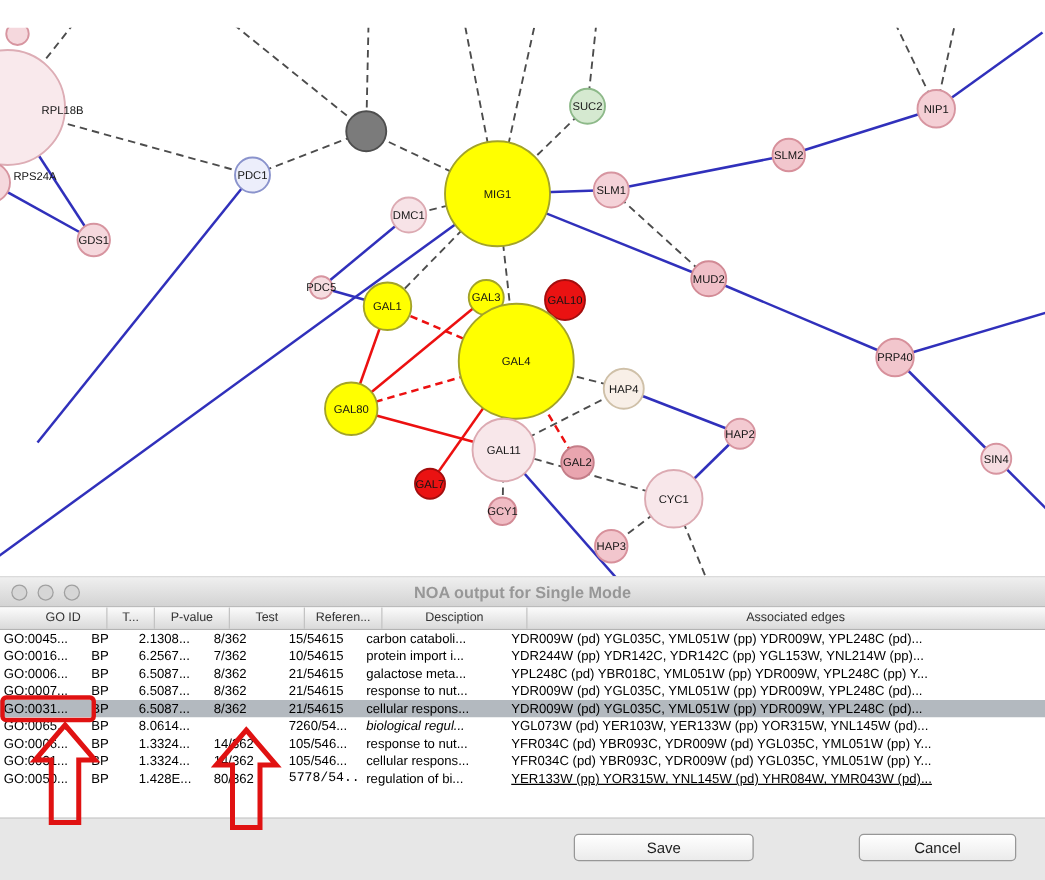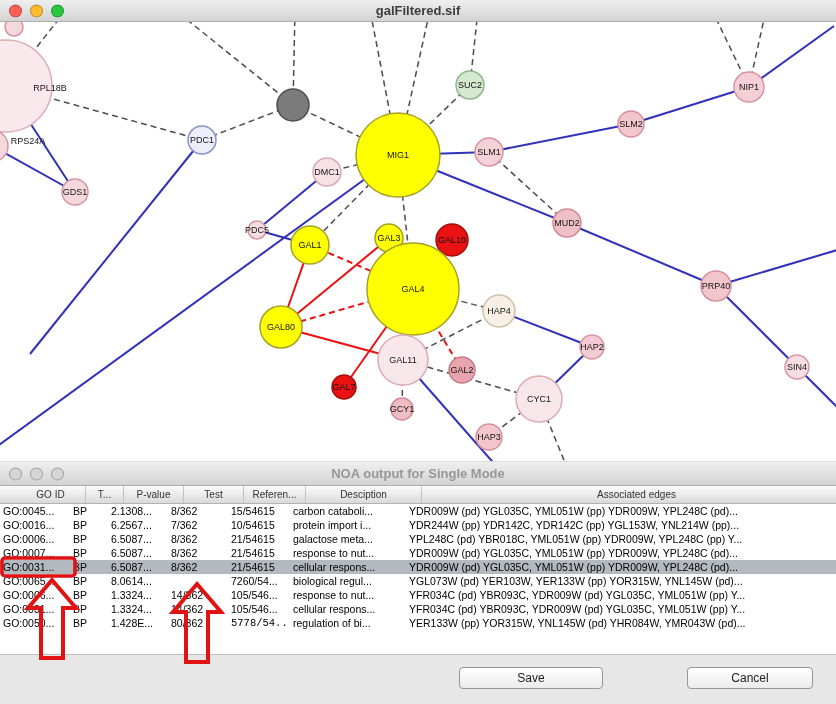--- a/index.html
+++ b/index.html
@@ -49,28 +49,20 @@
   .btn.save { left:459px; top:12px; width:144px; }
   .btn.cancel { left:687px; top:12px; width:126px; }
 
   
   .annotations { position:absolute; left:0; top:0; width:836px; height:704px; pointer-events:none; z-index:50; }
 </style>
 </head>
 <body>
 
 <div class="window network-window">
-  <div class="titlebar">
-    <div class="traffic">
-      <span class="tl" style="background: rgb(255, 95, 87);"></span>
-      <span class="tl" style="background: rgb(254, 187, 46);"></span>
-      <span class="tl" style="background: rgb(41, 199, 63);"></span>
-    </div>
-    <div class="title">galFiltered.sif</div>
-  </div>
   <div class="net-canvas">
     <svg class="net" viewBox="0 0 836 439">
         <line x1="6" y1="64" x2="75" y2="170" stroke="#3030bb" stroke-width="2"></line>
         <line x1="-8" y1="124" x2="75" y2="170" stroke="#3030bb" stroke-width="2"></line>
         <line x1="202" y1="118" x2="30" y2="332" stroke="#3030bb" stroke-width="2"></line>
         <line x1="327" y1="150" x2="257" y2="208" stroke="#3030bb" stroke-width="2"></line>
         <line x1="257" y1="208" x2="310" y2="223" stroke="#3030bb" stroke-width="2"></line>
         <line x1="398" y1="133" x2="489" y2="130" stroke="#3030bb" stroke-width="2"></line>
         <line x1="489" y1="130" x2="631" y2="102" stroke="#3030bb" stroke-width="2"></line>
         <line x1="631" y1="102" x2="749" y2="65" stroke="#3030bb" stroke-width="2"></line>
@@ -241,21 +233,21 @@
           <div class="tcell" style="width: 62px;">21/54615</div>
           <div class="tcell" style="width: 116px;">cellular respons...</div>
           <div class="tcell" style="width: 430px;">YDR009W (pd) YGL035C, YML051W (pp) YDR009W, YPL248C (pd)...</div>
         </div>
         <div class="trow">
           <div class="tcell" style="width: 70px;">GO:0065...</div>
           <div class="tcell" style="width: 38px;">BP</div>
           <div class="tcell" style="width: 60px;">8.0614...</div>
           <div class="tcell" style="width: 60px; margin-top: 32px;">94/362</div>
           <div class="tcell" style="width: 62px;">7260/54...</div>
-          <div class="tcell" style="width: 116px;">biological regul...</div>
+          <div class="tcell" style="width: 116px; font-style: italic;">biological regul...</div>
           <div class="tcell" style="width: 430px;">YGL073W (pd) YER103W, YER133W (pp) YOR315W, YNL145W (pd)...</div>
         </div>
         <div class="trow">
           <div class="tcell" style="width: 70px;">GO:0006...</div>
           <div class="tcell" style="width: 38px;">BP</div>
           <div class="tcell" style="width: 60px;">1.3324...</div>
           <div class="tcell" style="width: 60px;">14/362</div>
           <div class="tcell" style="width: 62px;">105/546...</div>
           <div class="tcell" style="width: 116px;">response to nut...</div>
           <div class="tcell" style="width: 430px;">YFR034C (pd) YBR093C, YDR009W (pd) YGL035C, YML051W (pp) Y...</div>
@@ -269,21 +261,21 @@
           <div class="tcell" style="width: 116px;">cellular respons...</div>
           <div class="tcell" style="width: 430px;">YFR034C (pd) YBR093C, YDR009W (pd) YGL035C, YML051W (pp) Y...</div>
         </div>
         <div class="trow">
           <div class="tcell" style="width: 70px;">GO:0050...</div>
           <div class="tcell" style="width: 38px;">BP</div>
           <div class="tcell" style="width: 60px;">1.428E...</div>
           <div class="tcell" style="width: 60px;">80/362</div>
           <div class="tcell" style="width: 62px; font-family: Liberation Mono, monospace;">5778/54...</div>
           <div class="tcell" style="width: 116px;">regulation of bi...</div>
-          <div class="tcell" style="width: 430px;">YER133W (pp) YOR315W, YNL145W (pd) YHR084W, YMR043W (pd)...</div>
+          <div class="tcell" style="width: 430px; text-decoration: underline;">YER133W (pp) YOR315W, YNL145W (pd) YHR084W, YMR043W (pd)...</div>
         </div>
       </div>
   </div>
 
   <div class="footer">
     <button class="btn save">Save</button>
     <button class="btn cancel">Cancel</button>
   </div>
 </div>
 

